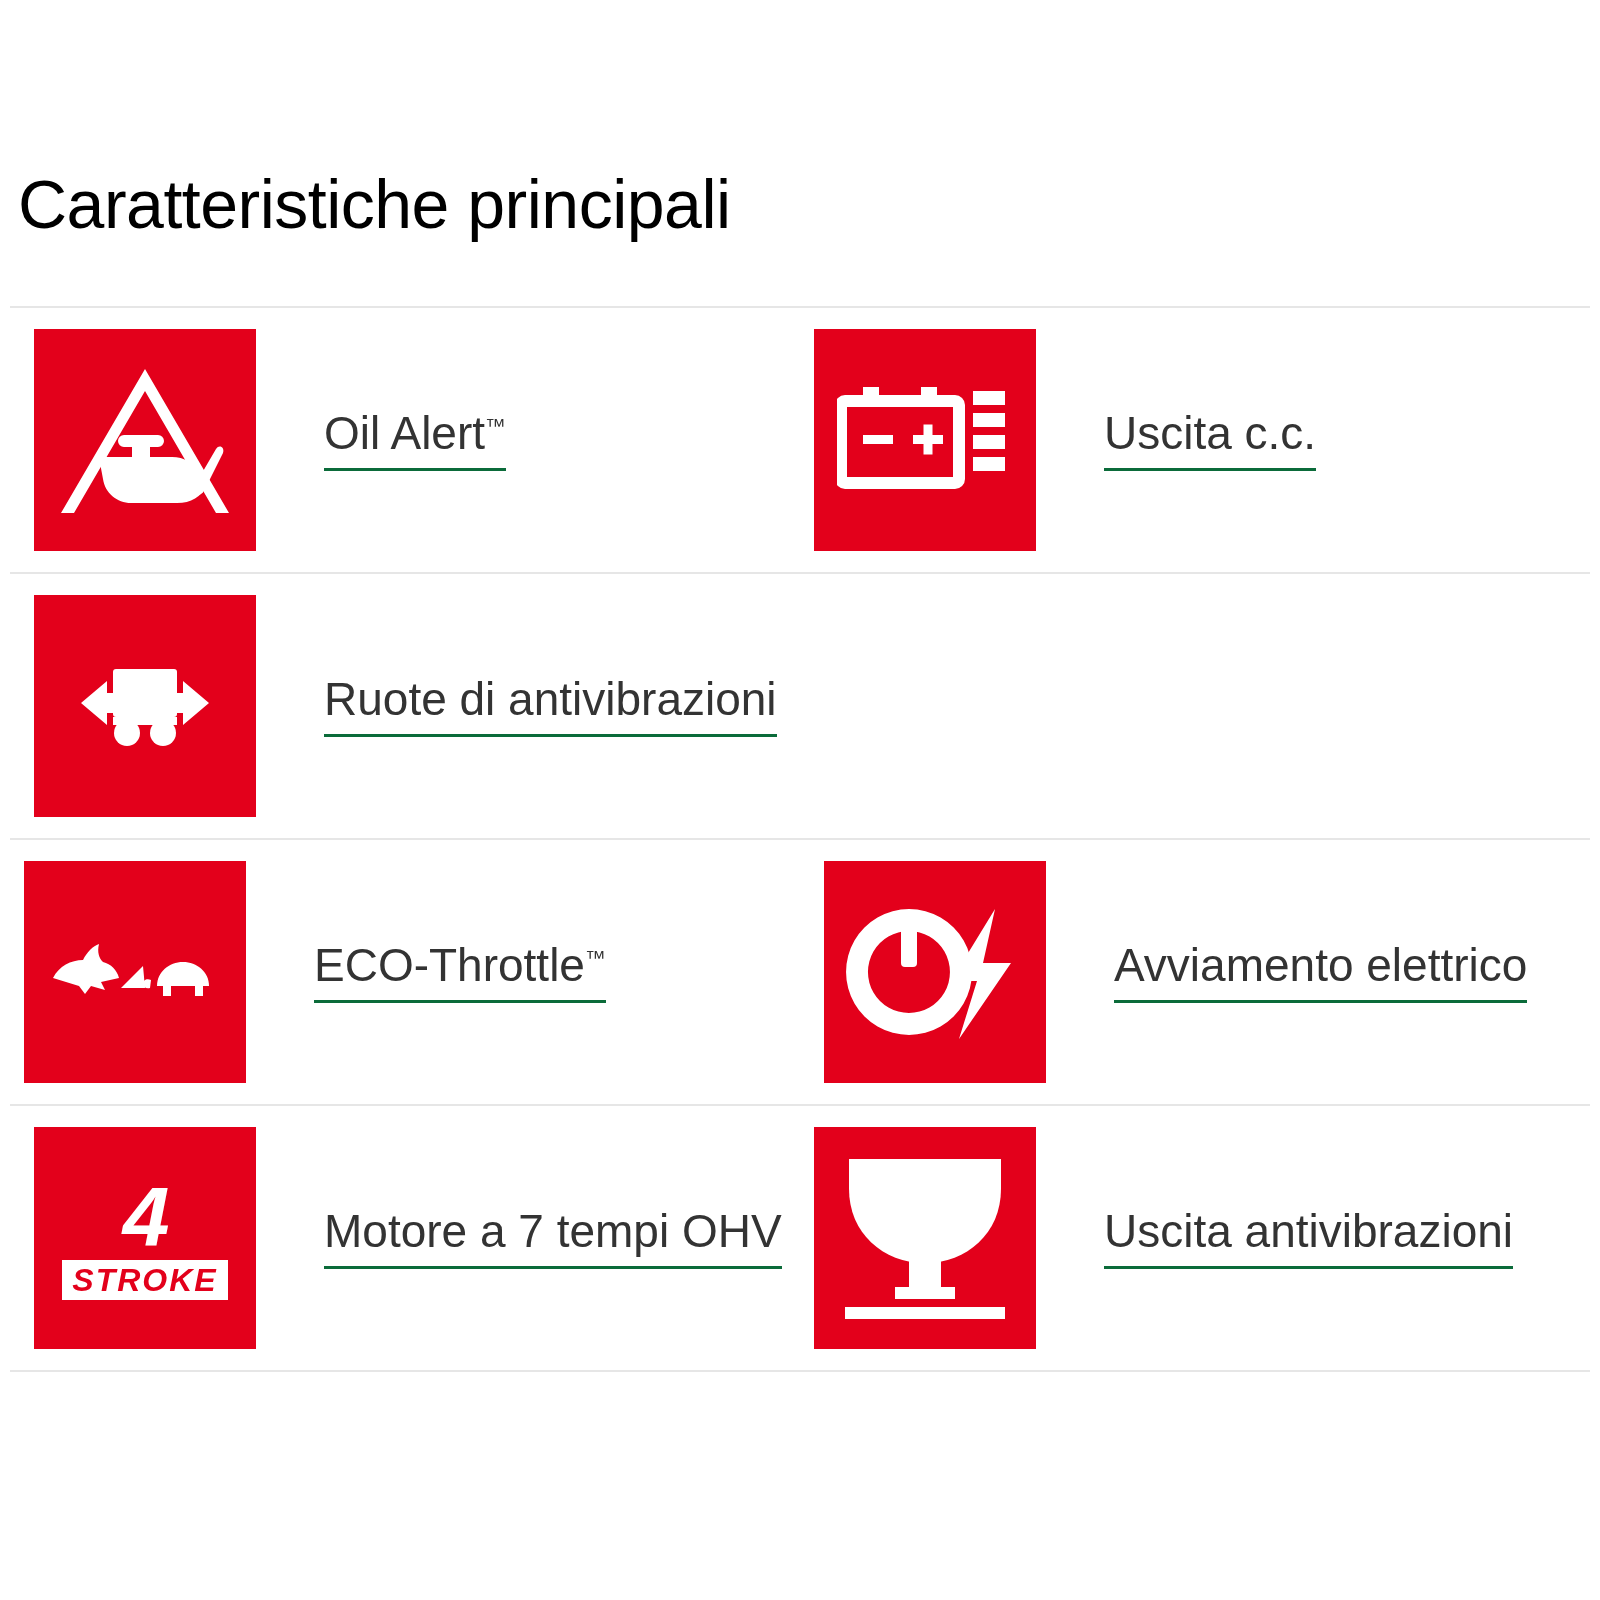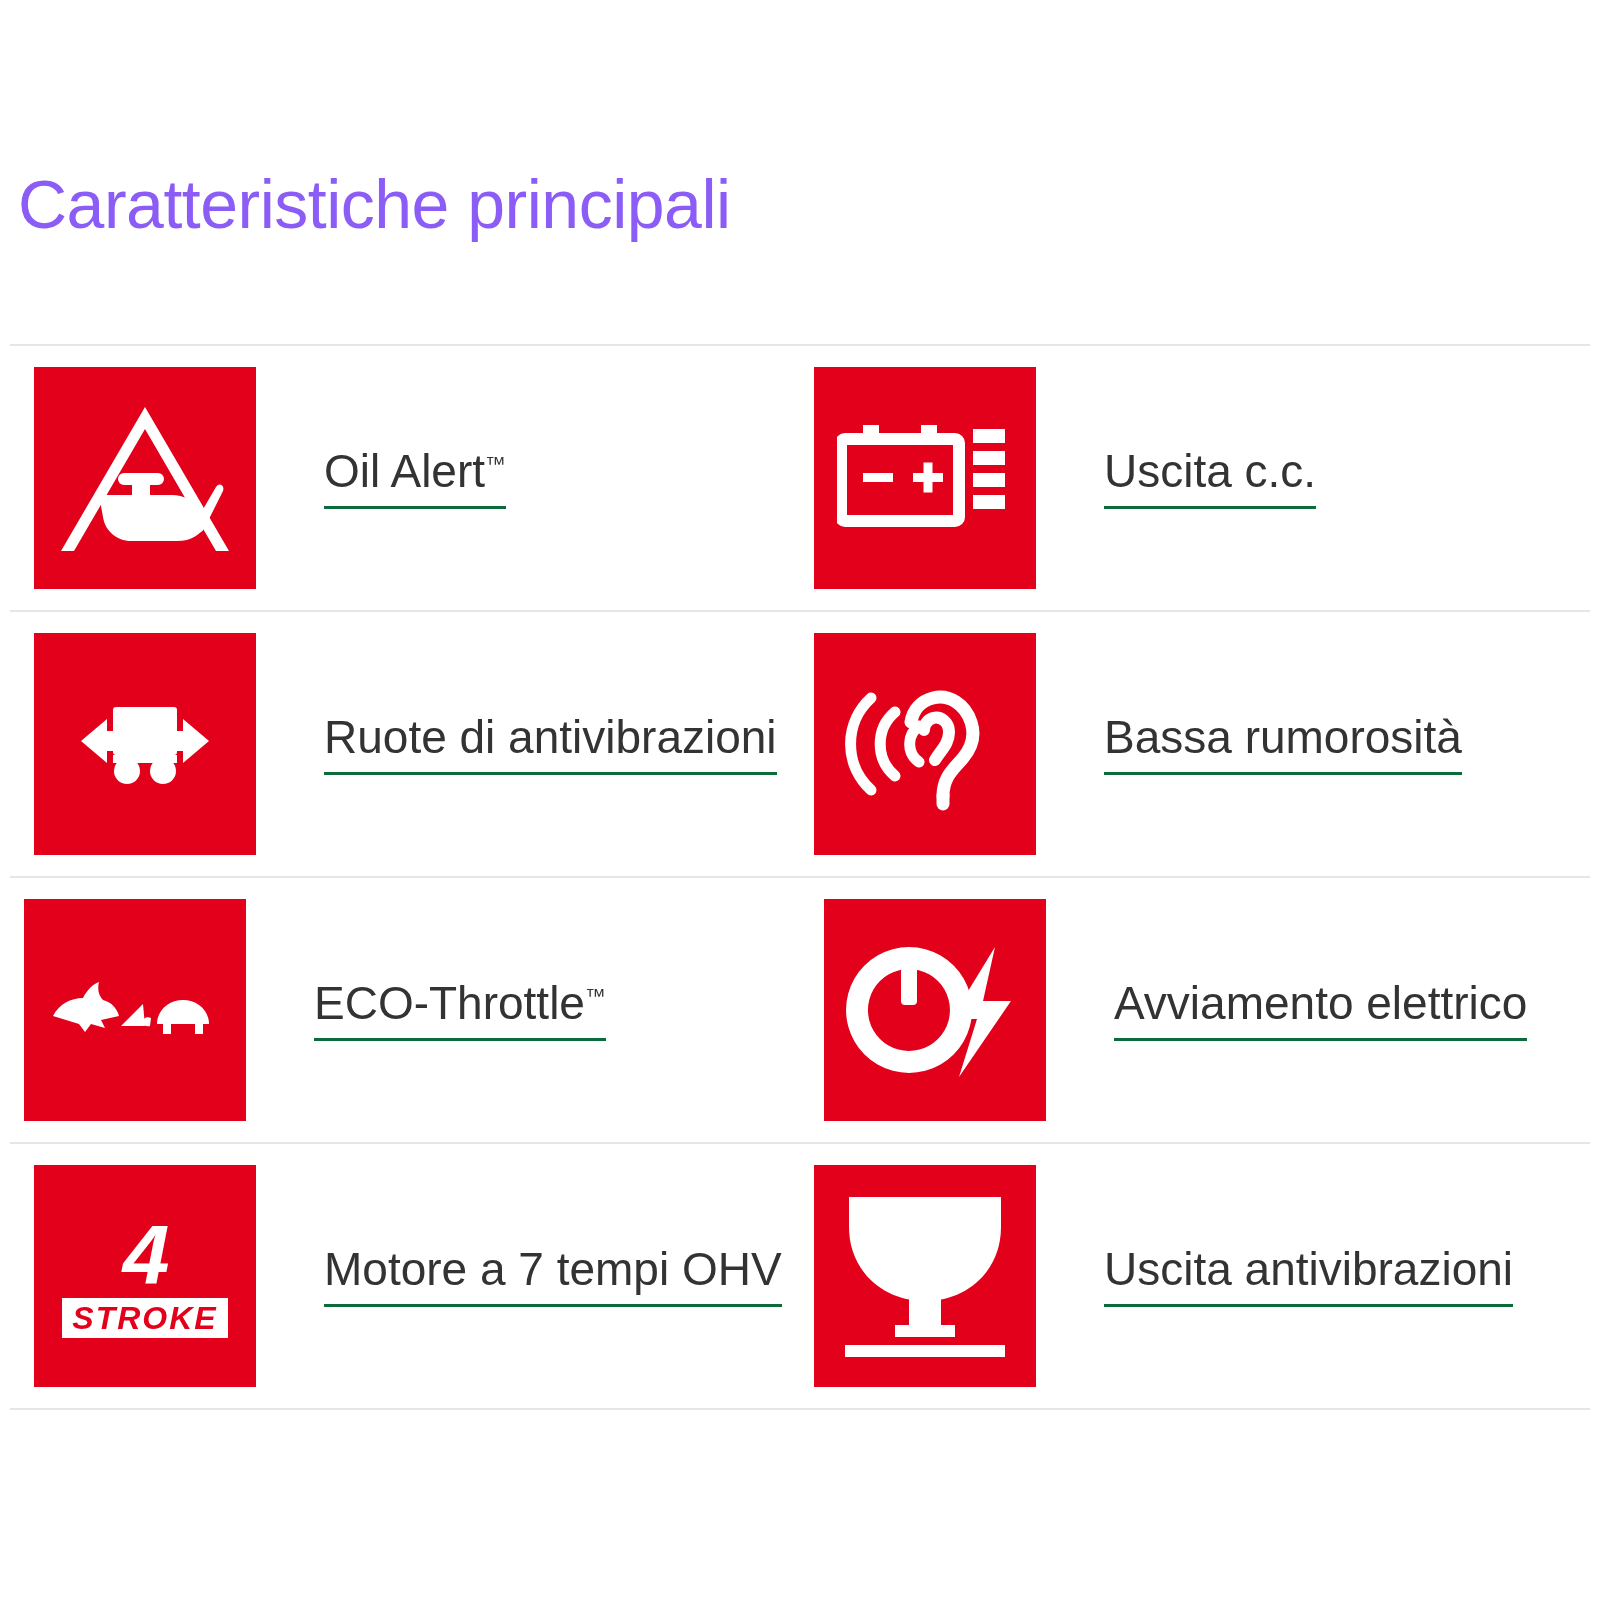--- a/index.html
+++ b/index.html
@@ -16,30 +16,30 @@
   }
   .page {
     position: relative;
     width: 1600px;
     height: 1600px;
     box-sizing: border-box;
     padding: 0 10px;
   }
   .page-title {
     font-family: "Liberation Sans", sans-serif;
-    color: #8b5cf6;
+    color: #000000;
     font-size: 68px;
     font-weight: 400;
     letter-spacing: -0.5px;
     padding: 170px 0 0 8px;
     margin: 0;
     line-height: 1.0;
   }
   .features {
-    margin-top: 106px;
+    margin-top: 68px;
     border-top: 2px solid #e6e6e6;
   }
   .feature-row {
     display: flex;
     border-bottom: 2px solid #e6e6e6;
     height: 266px;
     box-sizing: border-box;
   }
   .feature-cell {
     display: flex;
@@ -131,33 +131,20 @@
             <polygon points="154,52 128,30 128,42 114,42 114,62 128,62 128,74"></polygon>
             <rect x="58" y="18" width="64" height="48" rx="3"></rect>
             <circle cx="72" cy="82" r="13"></circle>
             <circle cx="108" cy="82" r="13"></circle>
             <rect x="58" y="66" width="64" height="8"></rect>
           </svg>
         </div>
         <div class="feature-label"><span>Ruote di antivibrazioni</span><sup></sup></div>
       </div>
 
-      <div class="feature-cell right">
-        <div class="icon-box">
-          <svg width="176" height="160" viewBox="0 0 176 160" fill="none" stroke="#ffffff" stroke-width="11" stroke-linecap="round" aria-hidden="true">
-            <path d="M34,34 A62,62 0 0 0 34,126"></path>
-            <path d="M58,48 A42,42 0 0 0 58,112"></path>
-            <path d="M82,62 A22,22 0 0 0 82,98"></path>
-            <path d="M106,132 C106,112 118,104 126,94 C136,82 138,70 134,58 C128,40 112,30 96,34 C84,37 76,46 74,58" stroke-width="13"></path>
-            <path d="M98,96 C104,86 112,80 112,68 C112,58 104,52 96,54 C90,56 87,61 87,66" stroke-width="12"></path>
-            <path d="M106,132 L106,140" stroke-width="13"></path>
-          </svg>
-        </div>
-        <div class="feature-label"><span>Bassa rumorosità</span><sup></sup></div>
-      </div>
 
     </div>
 
     <div class="feature-row">
 
       <div class="feature-cell right">
         <div class="icon-box">
           <svg width="180" height="80" viewBox="0 0 180 80" fill="#ffffff" aria-hidden="true">
             <path d="M8,46 c6,-12 18,-18 30,-18 c4,-8 10,-14 16,-16 c-2,8 0,14 4,18 c8,2 14,8 16,16 l-18,4 l4,8 l-14,-4 l-6,8 l-6,-8 z"></path>
             <polygon points="76,56 98,34 100,56"></polygon>

